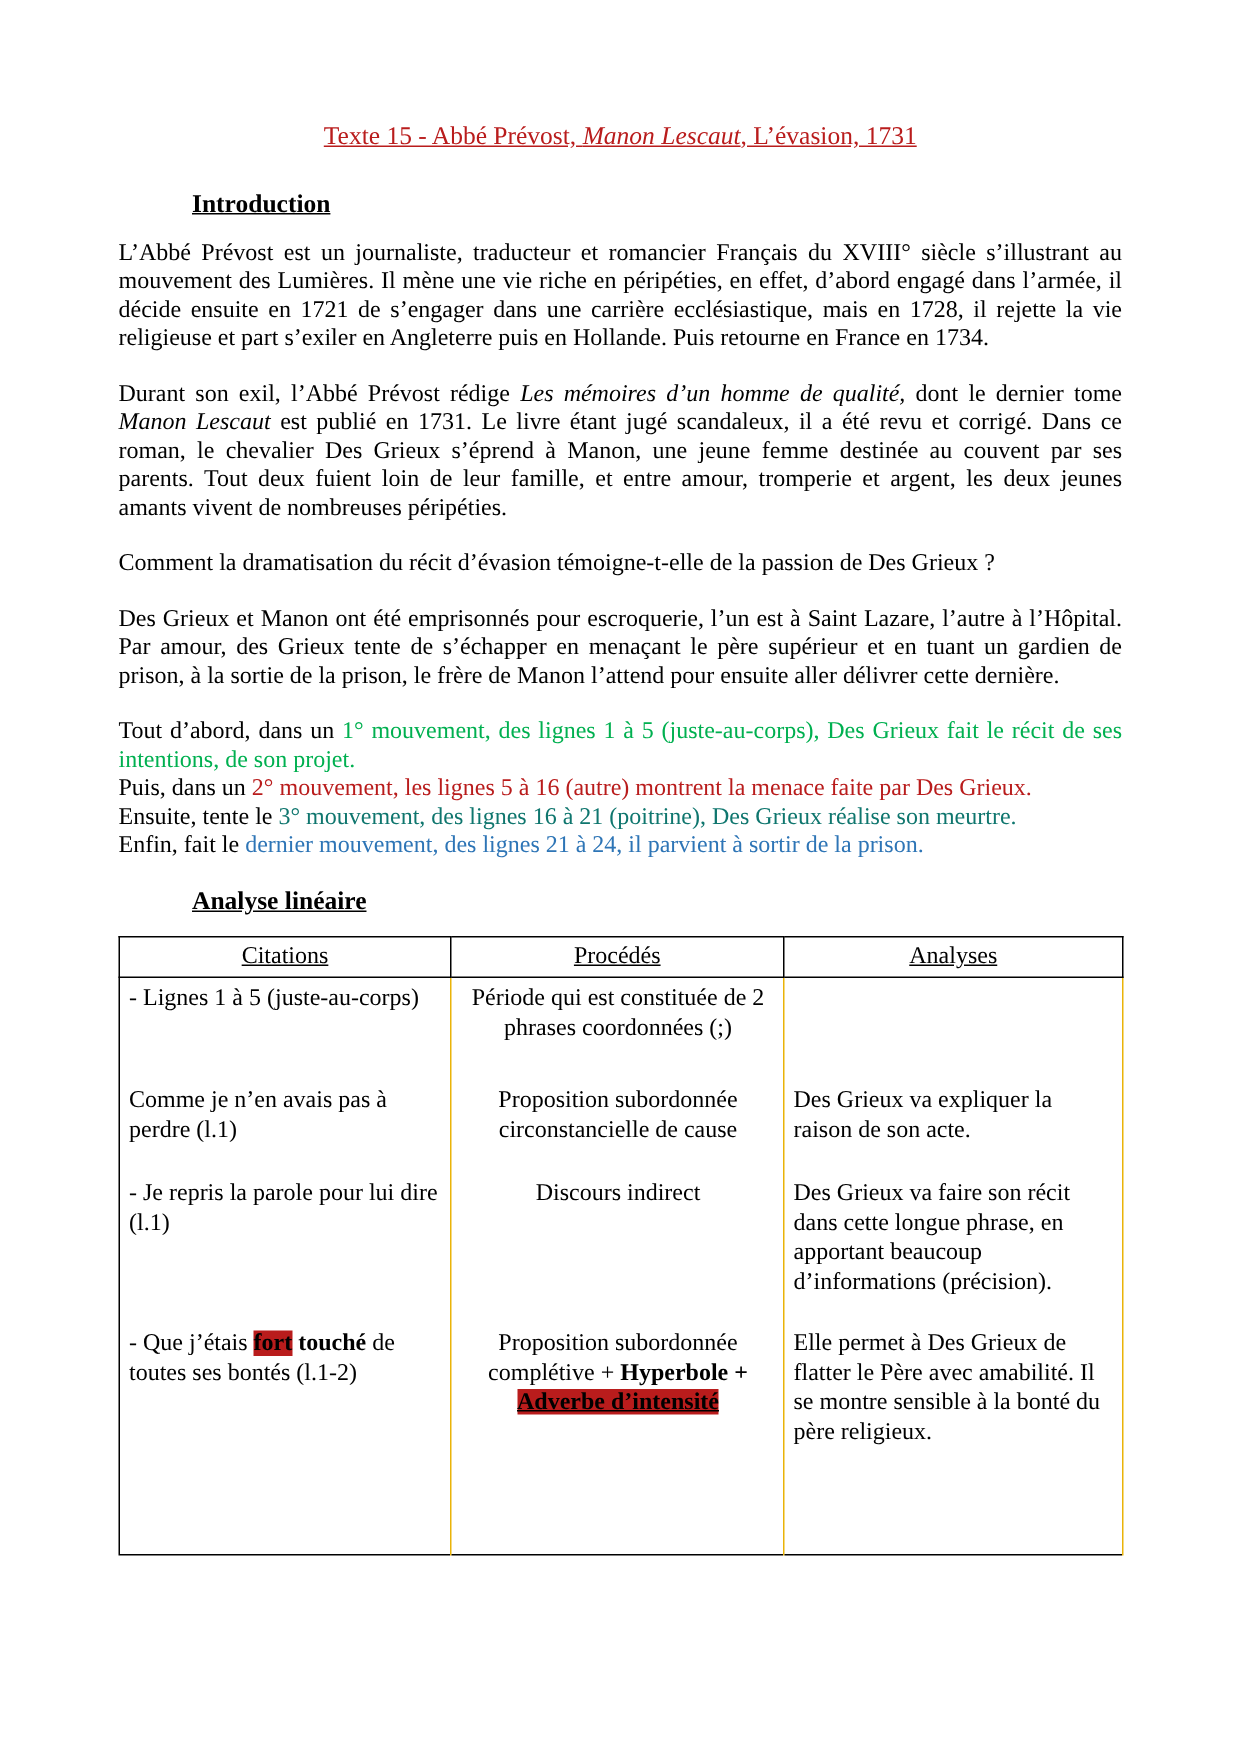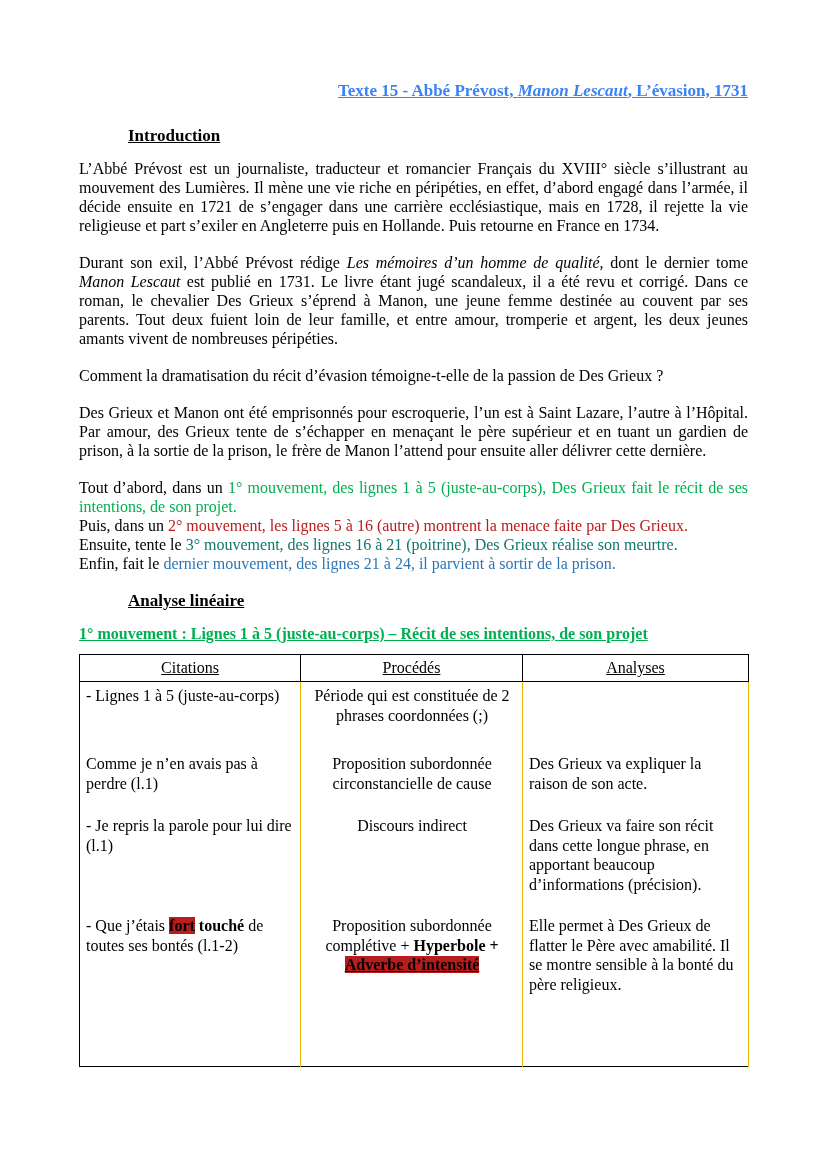--- a/index.html
+++ b/index.html
@@ -13,22 +13,22 @@
     width: 828px; height: 1171px;
     padding: 80px 80px 20px 79px;
     box-sizing: border-box; overflow: hidden; background: #ffffff;
   }
   .i { font-style: italic; }
   .b { font-weight: bold; }
   .u { text-decoration: underline; }
   .hl { background: #b91c1c; }
 
   .doc-title {
-    text-align: right; font-size: 17px; font-weight: bold;
-    color: #3b82f6; line-height: 22px; margin: 0 0 24px 0;
+    text-align: center; font-size: 17px; font-weight: normal;
+    color: #b91c1c; line-height: 22px; margin: 0 0 24px 0;
   }
   .subhead {
     font-weight: bold; text-decoration: underline;
     line-height: 20px; margin: 0 0 13px 49px; font-size: 17px;
   }
   .para { text-align: justify; line-height: 19px; margin: 0 0 18px 0; }
   .plan .plan-line { text-align: justify; line-height: 19px; }
 
   .c-green  { color: #00b050; }
   .c-purple { color: #b91c1c; }
@@ -86,21 +86,20 @@
 
   <div class="para plan">
     <div class="plan-line"><span>Tout d’abord, dans un </span><span class="c-green">1° mouvement, des lignes 1 à 5 (juste-au-corps), Des Grieux fait le récit de ses intentions, de son projet.</span></div>
     <div class="plan-line"><span>Puis, dans un </span><span class="c-purple">2° mouvement, les lignes 5 à 16 (autre) montrent la menace faite par Des Grieux.</span></div>
     <div class="plan-line"><span>Ensuite, tente le </span><span class="c-red">3° mouvement, des lignes 16 à 21 (poitrine), Des Grieux réalise son meurtre.</span></div>
     <div class="plan-line"><span>Enfin, fait le </span><span class="c-blue">dernier mouvement, des lignes 21 à 24, il parvient à sortir de la prison.</span></div>
   </div>
 
   <div class="subhead">Analyse linéaire</div>
 
-  <div class="movement-head">1° mouvement : Lignes 1 à 5 (juste-au-corps) – Récit de ses intentions, de son projet</div>
 
   <table class="analysis">
     <colgroup>
         <col class="col1">
         <col class="col2">
         <col class="col3">
       </colgroup>
     <thead>
       <tr>
         <th>Citations</th>

